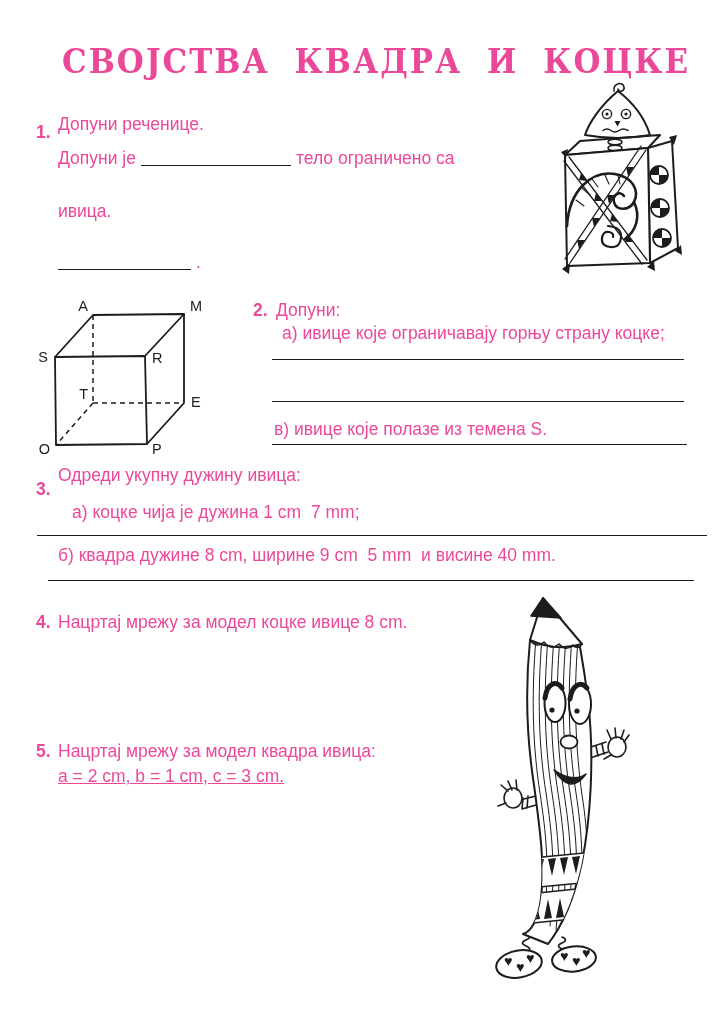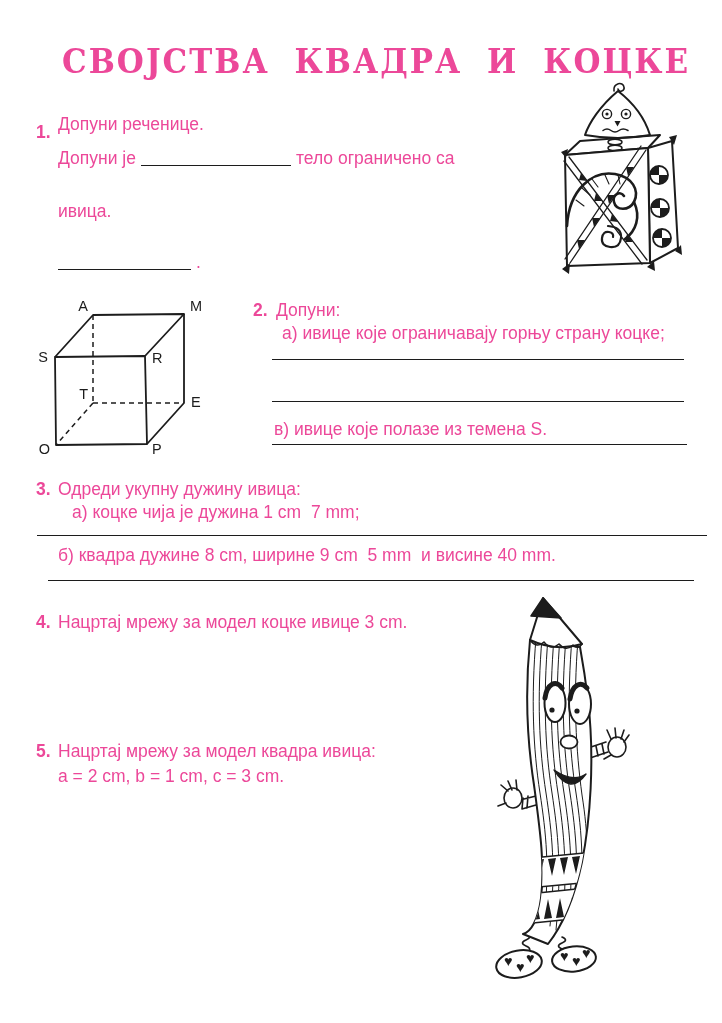--- a/index.html
+++ b/index.html
@@ -112,32 +112,32 @@
 
   <div class="t num" style="left:253px;top:300px;">2.</div>
   <div class="t" style="left:276px;top:300px;">Допуни:</div>
   <div class="t" style="left:282px;top:323px;">а) ивице које ограничавају горњу страну коцке;</div>
   <div class="rule" style="left:272px;top:359px;width:412px;"></div>
   <div class="rule" style="left:272px;top:401px;width:412px;"></div>
   <div class="t" style="left:274px;top:409px;margin-top:10px;">в) ивице које полазе из темена S.</div>
   <div class="rule" style="left:272px;top:444px;width:415px;"></div>
 
   <div class="t num" style="left:36px;top:479px;">3.</div>
-  <div class="t" style="left:58px;top:479px;">Одреди укупну дужину ивица:</div>
+  <div class="t" style="left:58px;top:465px;">Одреди укупну дужину ивица:</div>
   <div class="t" style="left:72px;top:502px;">а) коцке чија је дужина 1 cm  7 mm;</div>
   <div class="rule" style="left:37px;top:535px;width:670px;"></div>
   <div class="t" style="left:58px;top:545px;">б) квадра дужине 8 cm, ширине 9 cm  5 mm  и висине 40 mm.</div>
   <div class="rule" style="left:48px;top:580px;width:646px;"></div>
 
   <div class="t num" style="left:36px;top:612px;">4.</div>
-  <div class="t" style="left:58px;top:612px;">Нацртај мрежу за модел коцке ивице 3 cm.</div>
+  <div class="t" style="left:58px;top:612px;">Нацртај мрежу за модел коцке ивице 8 cm.</div>
 
   <div class="t num" style="left:36px;top:741px;">5.</div>
   <div class="t" style="left:58px;top:741px;">Нацртај мрежу за модел квадра ивица:</div>
-  <div class="t" style="left:58px;top:766px;">a = 2 cm, b = 1 cm, c = 3 cm.</div>
+  <div class="t" style="left:58px;top:766px;text-decoration:underline;">a = 2 cm, b = 1 cm, c = 3 cm.</div>
 
   <svg style="left:478px;top:590px;" width="244" height="412" viewBox="0 0 244 412">
     <defs>
       <clipPath id="pencilBody">
         <path d="M52,50 C47,100 49,150 56,195 C62,240 67,275 63,308 C60,330 53,342 45,344 L70,354 C85,335 97,305 104,272 C112,232 117,170 110,110 C107,85 104,68 102,57 Z"></path>
       </clipPath>
     </defs>
     <g fill="none" stroke="#1c1c1c" stroke-width="2" stroke-linecap="round" stroke-linejoin="round">
 
       <path d="M58,206 L42,210 M58,215 L44,219 M50,206 L49,218 M45,208 L44,219" stroke-width="1.6"></path>

